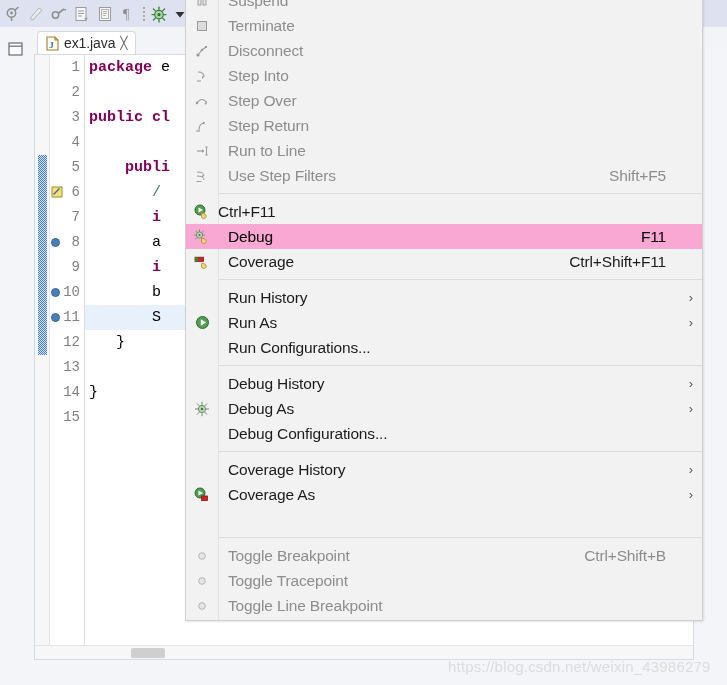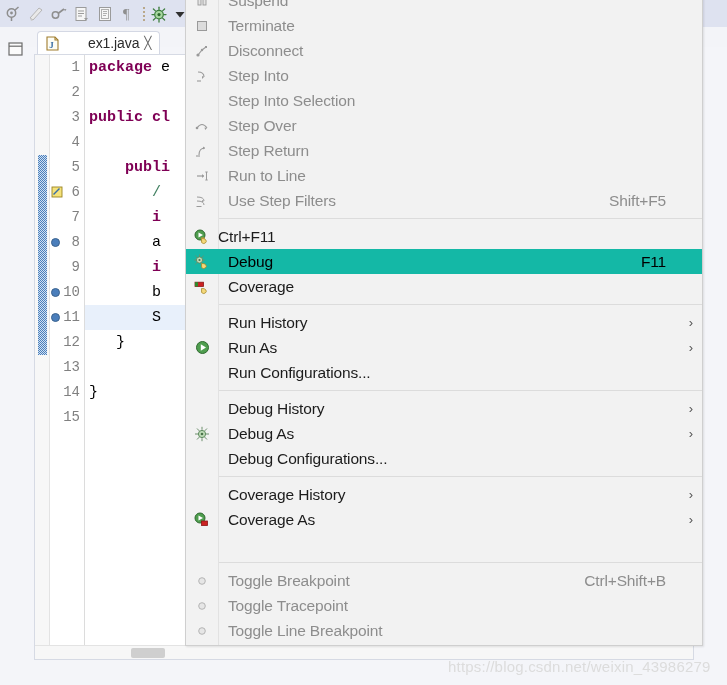--- a/index.html
+++ b/index.html
@@ -99,21 +99,20 @@
     background: #ffffff;
     border: 1px solid #d4d8e4;
     border-bottom: none;
     border-radius: 4px 4px 0 0;
     box-sizing: border-box;
   }
   .tab-label {
     font-size: 14px;
     color: #2b2b2b;
     letter-spacing: -0.1px;
-    margin-left: 24px;
   }
   .tab-close {
     font-size: 12px;
     color: #666;
     line-height: 1;
   }
   .editor-body {
     position: absolute;
     left: 0; top: 24px;
     width: 660px;
@@ -291,21 +290,21 @@
   }
   .mi.disabled .mi-accel { color: #8d8d8d; }
   .mi-arrow {
     width: 22px;
     flex: none;
     text-align: center;
     font-size: 13px;
     color: #555;
   }
   .mi.selected {
-    background: #14b8a6;
+    background: #f9a8d4;
   }
   .mi.selected .mi-label,
   .mi.selected .mi-accel { color: #000; }
   .mi-sep {
     height: 1px;
     margin: 5px 0 5px 33px;
     background: #dcdcdc;
   }
   .mi-pad { width: 22px; flex: none; }
 
@@ -535,25 +534,20 @@
           <svg class="ic" width="14" height="14" viewBox="0 0 14 14">
             <path d="M3 3 q6 0 6 5" fill="none" stroke="#9a9a9a" stroke-width="1.1"></path>
             <path d="M9 8 l-2 -1 l0 3 z" fill="#9a9a9a"></path>
             <path d="M2 12 h4" stroke="#9a9a9a" stroke-width="1.1"></path>
           </svg>
         </span>
         <span class="mi-label">Step Into</span>
         <span class="mi-pad"></span>
       </div>
       <div class="mi disabled">
-        <span class="mi-ico"></span>
-        <span class="mi-label">Step Into Selection</span>
-        <span class="mi-pad"></span>
-      </div>
-      <div class="mi disabled">
         <span class="mi-ico">
           <svg class="ic" width="14" height="14" viewBox="0 0 14 14">
             <path d="M2 9 q5 -7 10 0" fill="none" stroke="#9a9a9a" stroke-width="1.1"></path>
             <path d="M12 9 l-2.5 -.6 l.6 2.6 z" fill="#9a9a9a"></path>
             <circle cx="2" cy="9" r="1.3" fill="#9a9a9a"></circle>
           </svg>
         </span>
         <span class="mi-label">Step Over</span>
         <span class="mi-pad"></span>
       </div>
@@ -627,20 +621,21 @@
       </div>
       <div class="mi">
         <span class="mi-ico">
           <svg class="ic" width="16" height="16" viewBox="0 0 16 16">
             <rect x="1" y="3.2" width="8.5" height="4.2" fill="#cc2222" stroke="#8a1414" stroke-width="0.8"></rect>
             <rect x="1" y="3.2" width="3" height="4.2" fill="#2d8a2d"></rect>
             <path d="M7.5 9.5 q3 -0.5 4.5 1.6 q1 1.6 -0.8 3 q-2 1.2 -3.6 -0.6 z" fill="#f4d87a" stroke="#a88a2a" stroke-width="0.8"></path>
           </svg>
         </span>
         <span class="mi-label">Coverage</span>
+        <span class="mi-accel">Ctrl+Shift+F11</span>
         <span class="mi-pad"></span>
       </div>
       <div class="mi-sep"></div>
       <div class="mi">
         <span class="mi-ico"></span>
         <span class="mi-label">Run History</span>
         <span class="mi-arrow">›</span>
       </div>
       <div class="mi">
         <span class="mi-ico">

